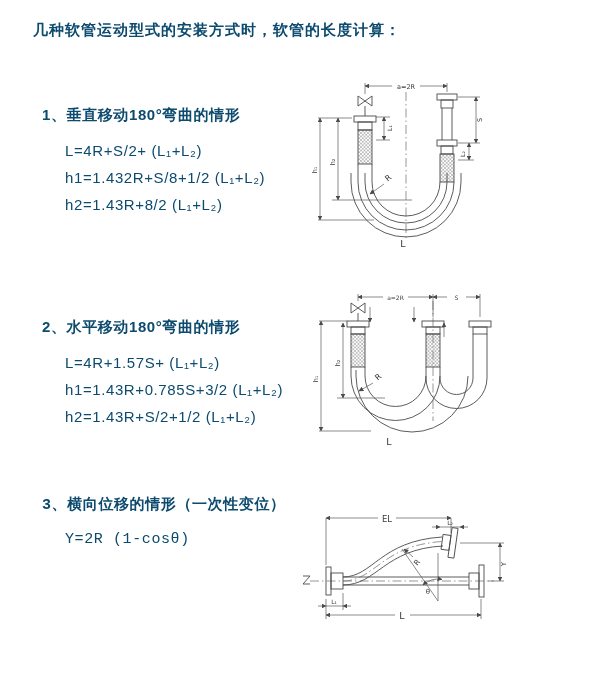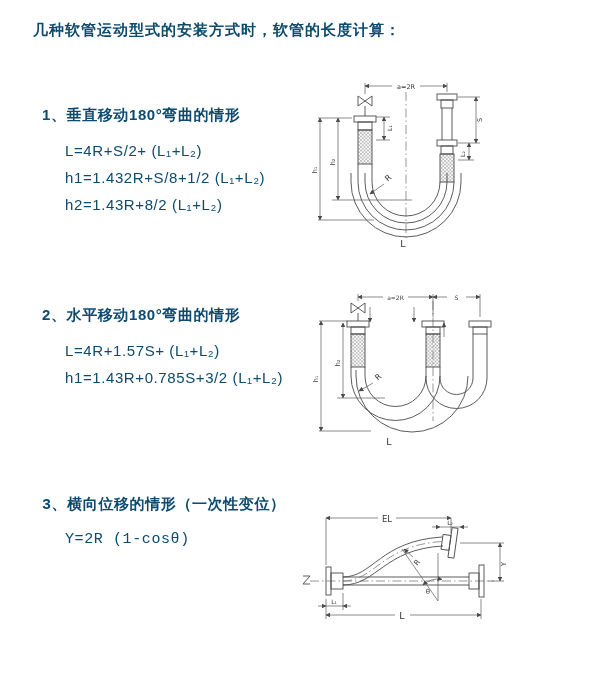--- a/index.html
+++ b/index.html
@@ -26,25 +26,26 @@
 
   <section class="sec" style="top:106px;">
     <div class="heading">1、垂直移动180°弯曲的情形</div>
     <div class="formulas">
       <div class="formula">L=4R+S/2+ (L₁+L₂)</div>
       <div class="formula">h1=1.432R+S/8+1/2 (L₁+L₂)</div>
       <div class="formula">h2=1.43R+8/2 (L₁+L₂)</div>
     </div>
   </section>
 
-  <section class="sec" style="top:306px;">
+  <section class="sec" style="top:318px;">
     <div class="heading">2、水平移动180°弯曲的情形</div>
     <div class="formulas">
       <div class="formula">L=4R+1.57S+ (L₁+L₂)</div>
       <div class="formula">h1=1.43R+0.785S+3/2 (L₁+L₂)</div>
+      <div class="formula">h2=1.43R+S/2+1/2 (L₁+L₂)</div>
     </div>
   </section>
 
   <section class="sec" style="top:495px;font-family:Liberation Mono, monospace;">
     <div class="heading">3、横向位移的情形（一次性变位）</div>
     <div class="formulas">
       <div class="formula">Y=2R (1-cosθ)</div>
     </div>
   </section>
 

